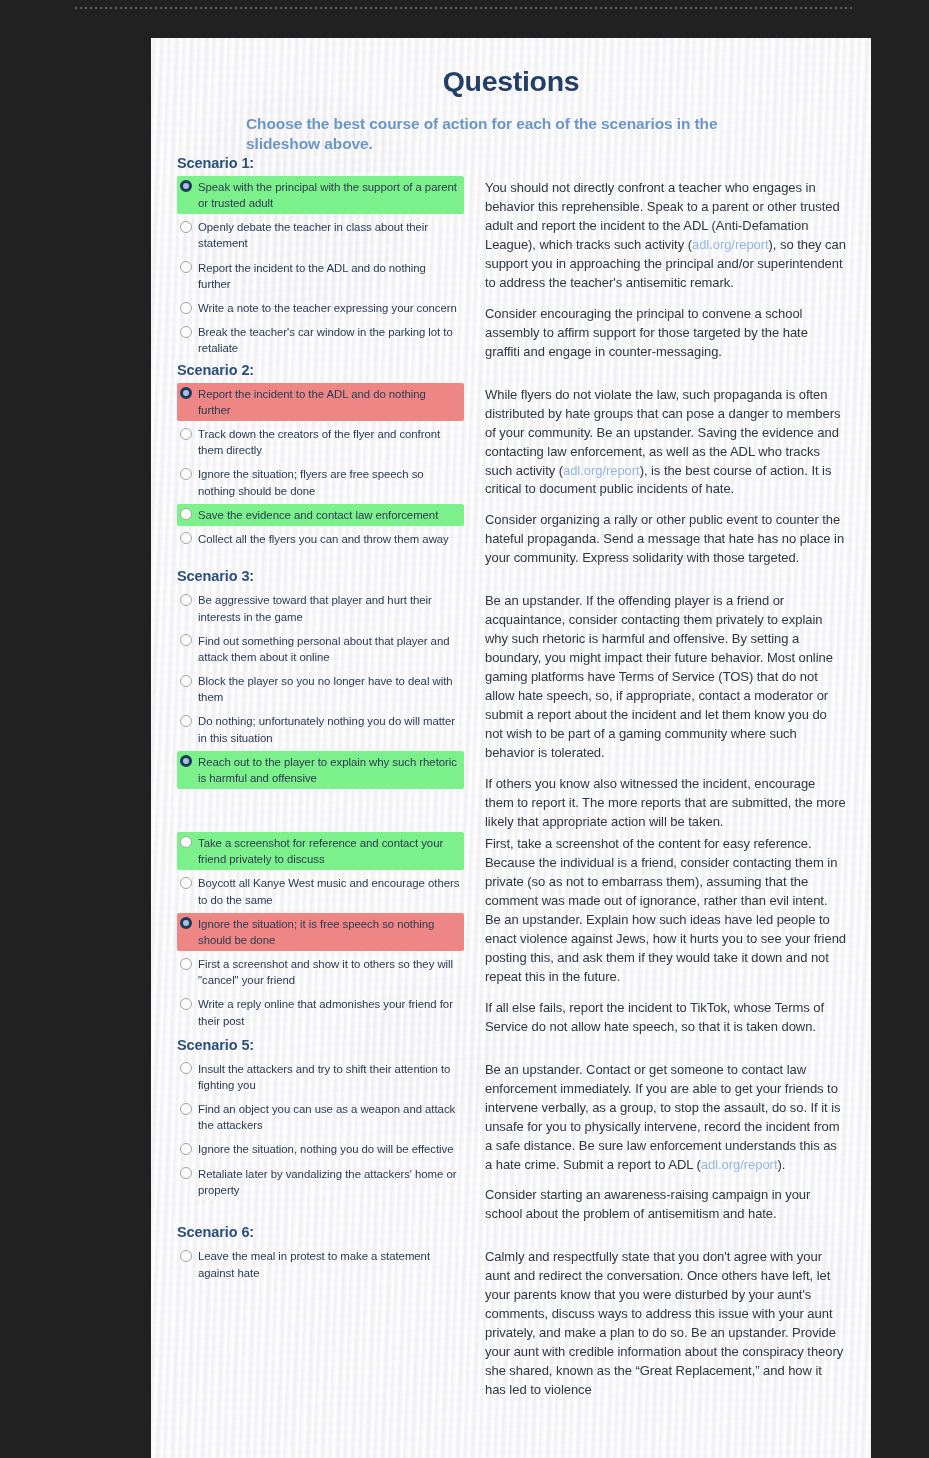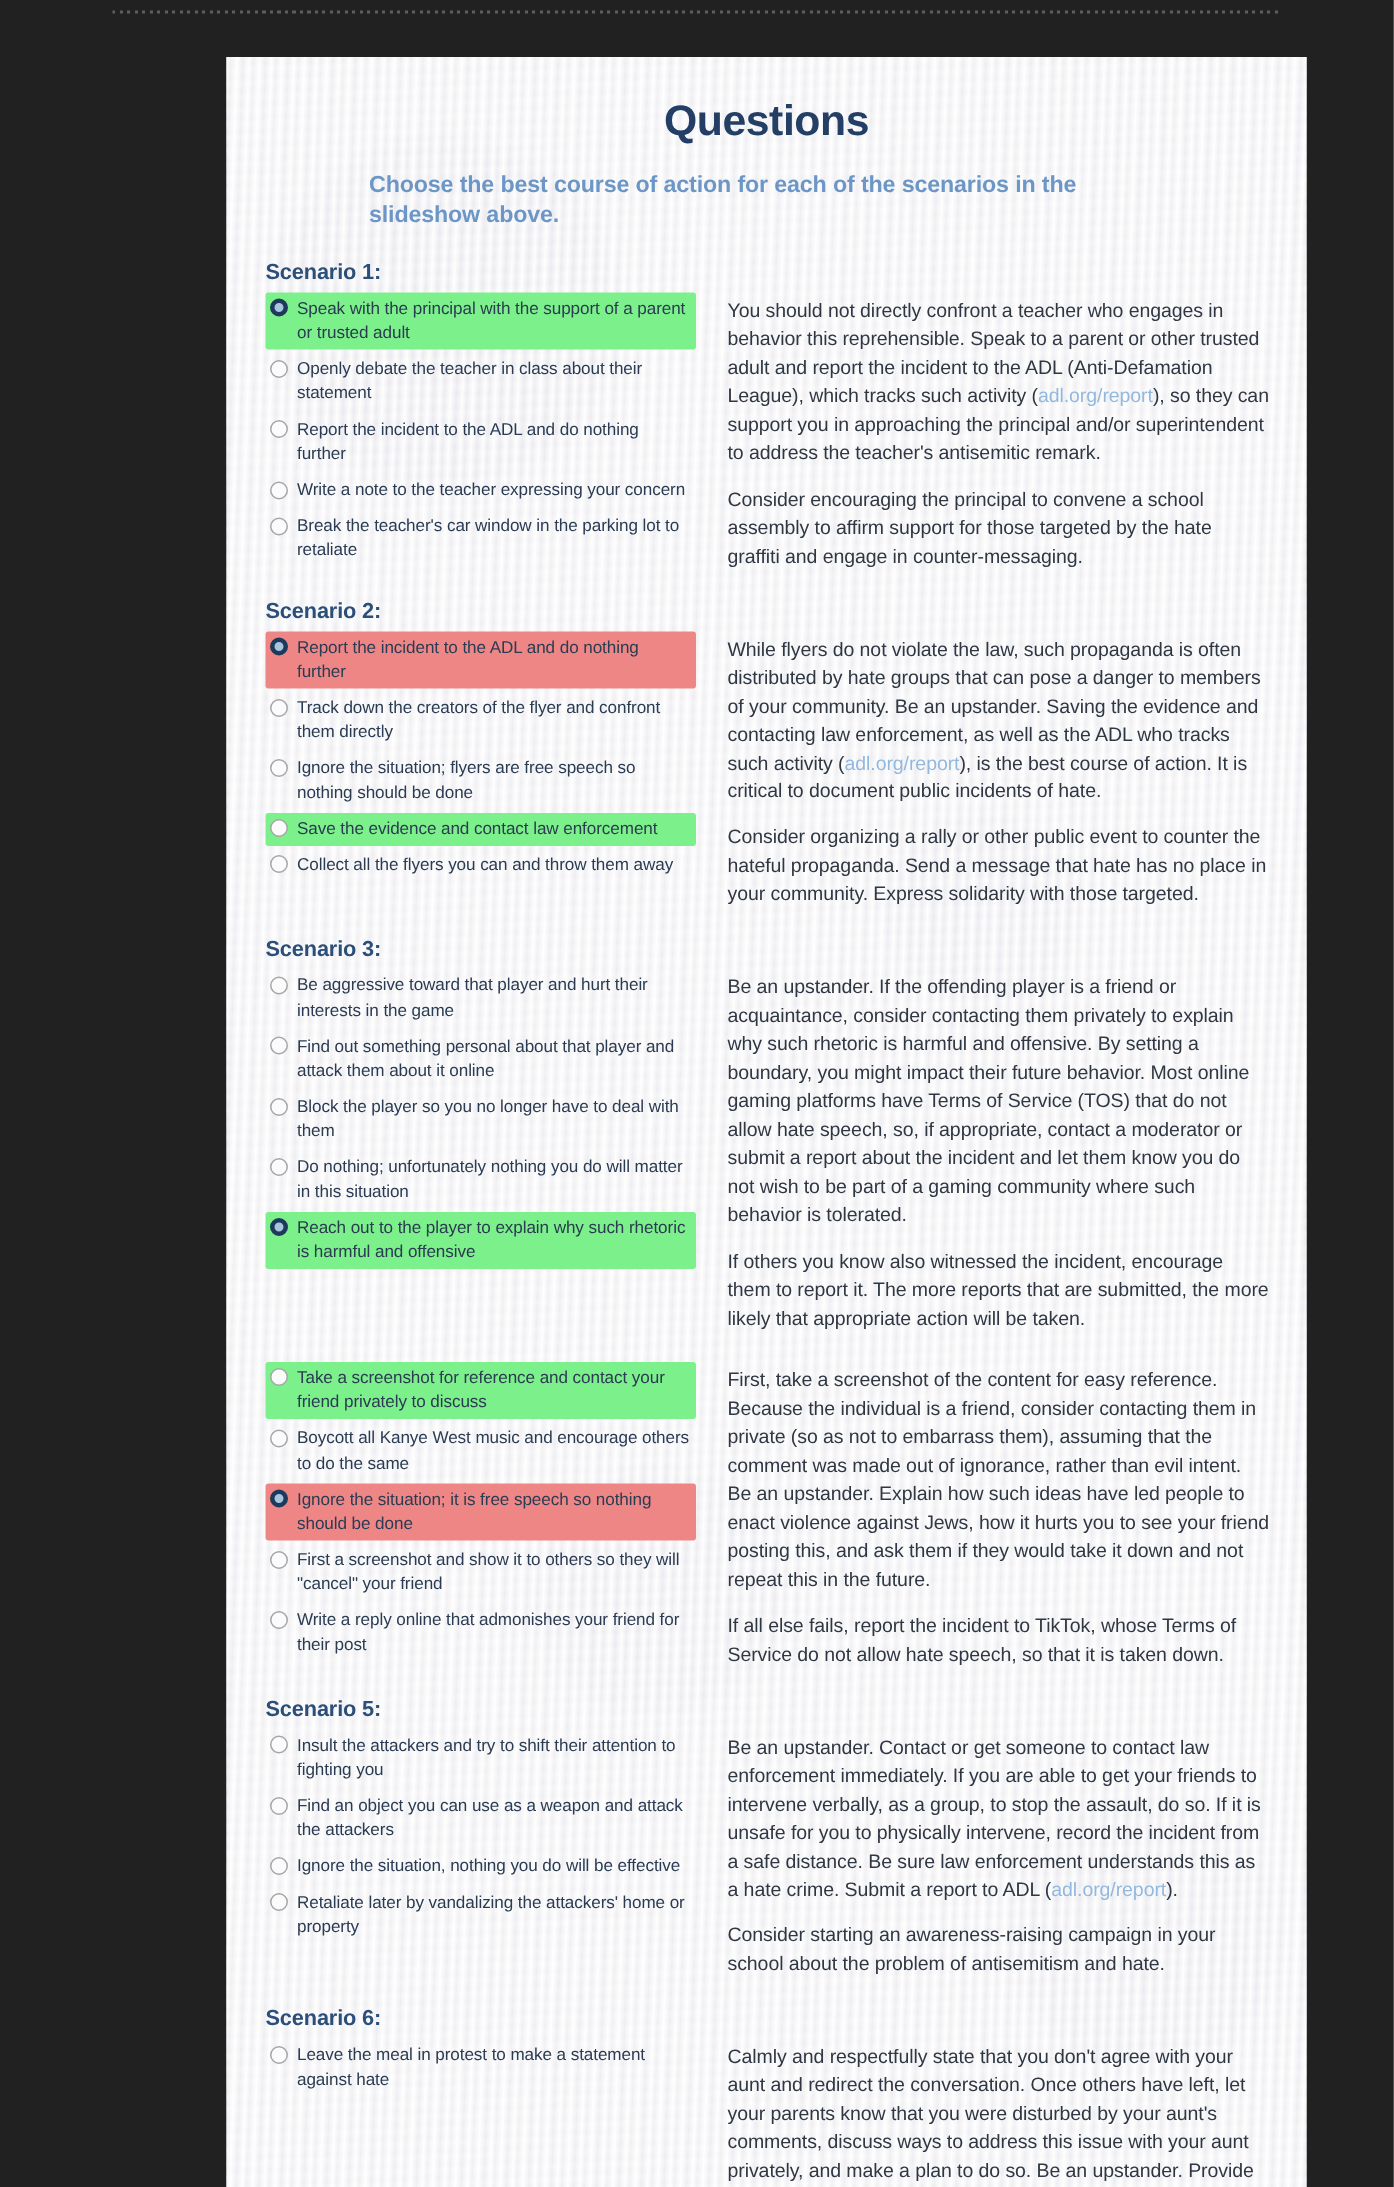--- a/index.html
+++ b/index.html
@@ -72,21 +72,20 @@
     max-width: 530px;
     font-size: 15.5px;
     font-weight: bold;
     line-height: 1.32;
     letter-spacing: -0.1px;
     color: #6c96c6;
   }
 
   
   .scenario {
-    margin-top: 19px;
     padding-left: 1px;
   }
   .scenario-title {
     font-size: 14.5px;
     font-weight: bold;
     color: #2c4f79;
     letter-spacing: -0.1px;
     margin: 0 0 5px 0;
   }
   .scenario-body {

